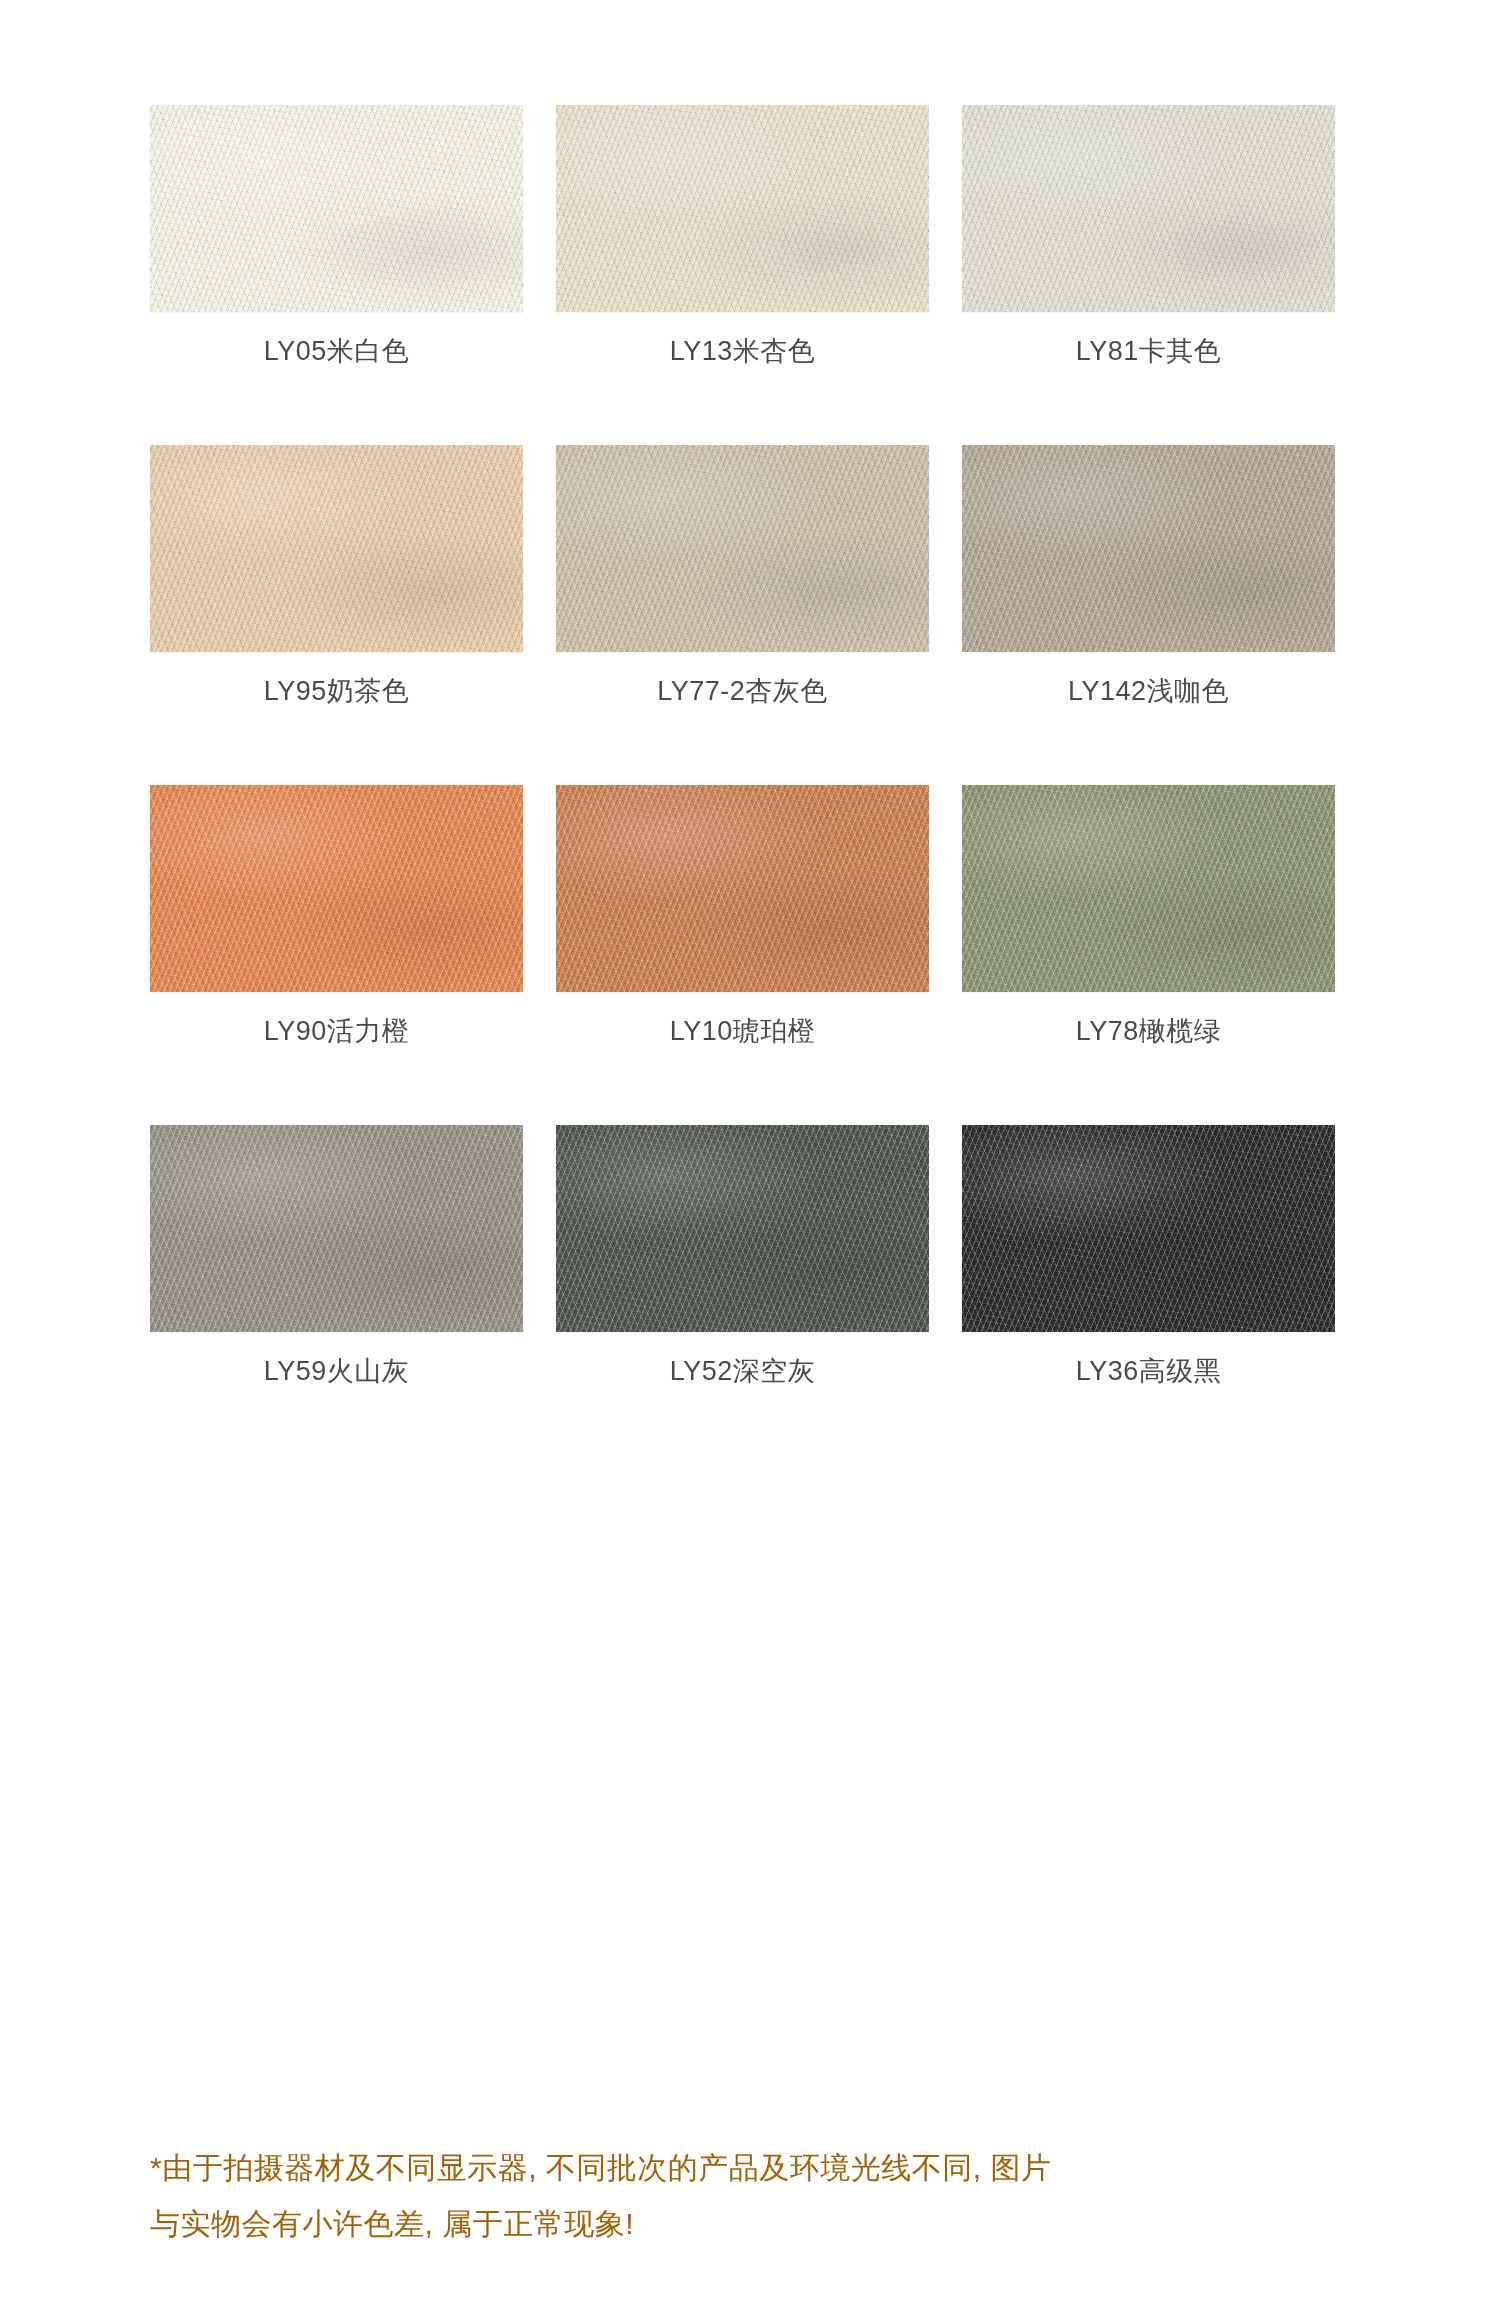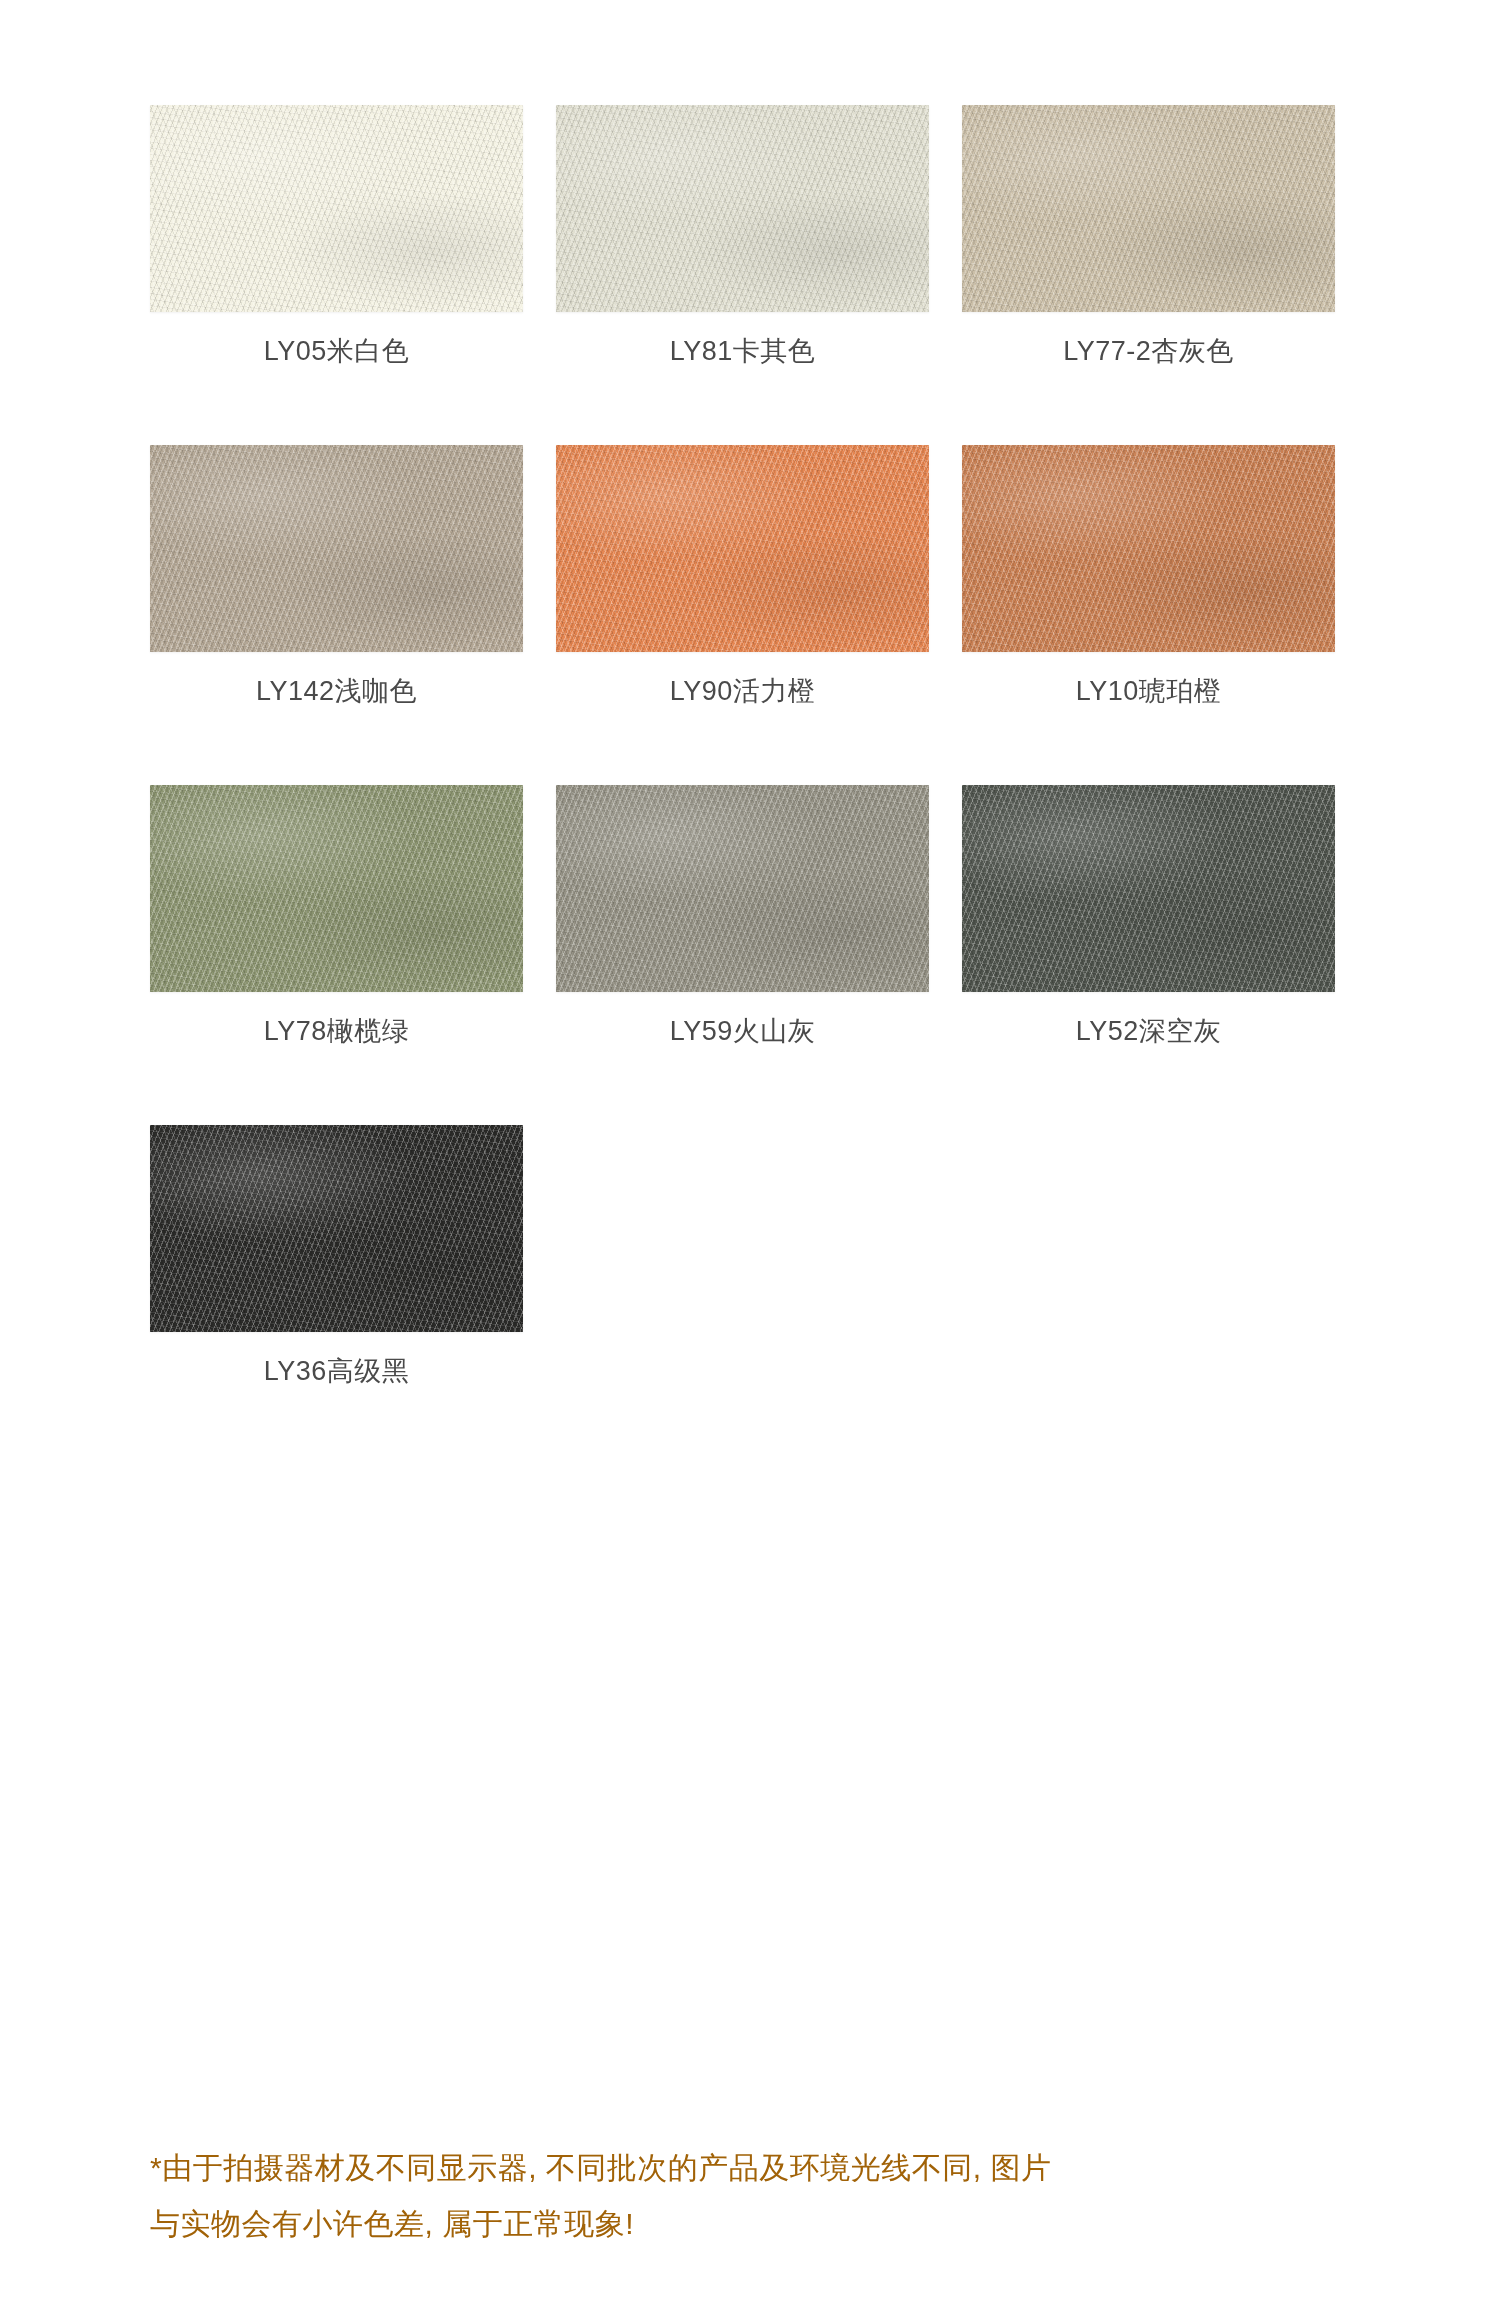--- a/index.html
+++ b/index.html
@@ -126,22 +126,30 @@
 <body>
 
 <div id="swatch-catalog">
 
   <div class="swatch-grid">
       <div class="swatch-cell">
         <div class="swatch-chip" style="background-color: rgb(244, 242, 227);"></div>
         <div class="swatch-label">LY05米白色</div>
       </div>
       <div class="swatch-cell">
+        <div class="swatch-chip" style="background-color: rgb(232, 224, 205);"></div>
+        <div class="swatch-label">LY13米杏色</div>
+      </div>
+      <div class="swatch-cell">
         <div class="swatch-chip" style="background-color: rgb(224, 223, 208);"></div>
         <div class="swatch-label">LY81卡其色</div>
+      </div>
+      <div class="swatch-cell">
+        <div class="swatch-chip" style="background-color: rgb(230, 205, 169);"></div>
+        <div class="swatch-label">LY95奶茶色</div>
       </div>
       <div class="swatch-cell">
         <div class="swatch-chip" style="background-color: rgb(203, 191, 168);"></div>
         <div class="swatch-label">LY77-2杏灰色</div>
       </div>
       <div class="swatch-cell">
         <div class="swatch-chip" style="background-color: rgb(179, 166, 148);"></div>
         <div class="swatch-label">LY142浅咖色</div>
       </div>
       <div class="swatch-cell">

